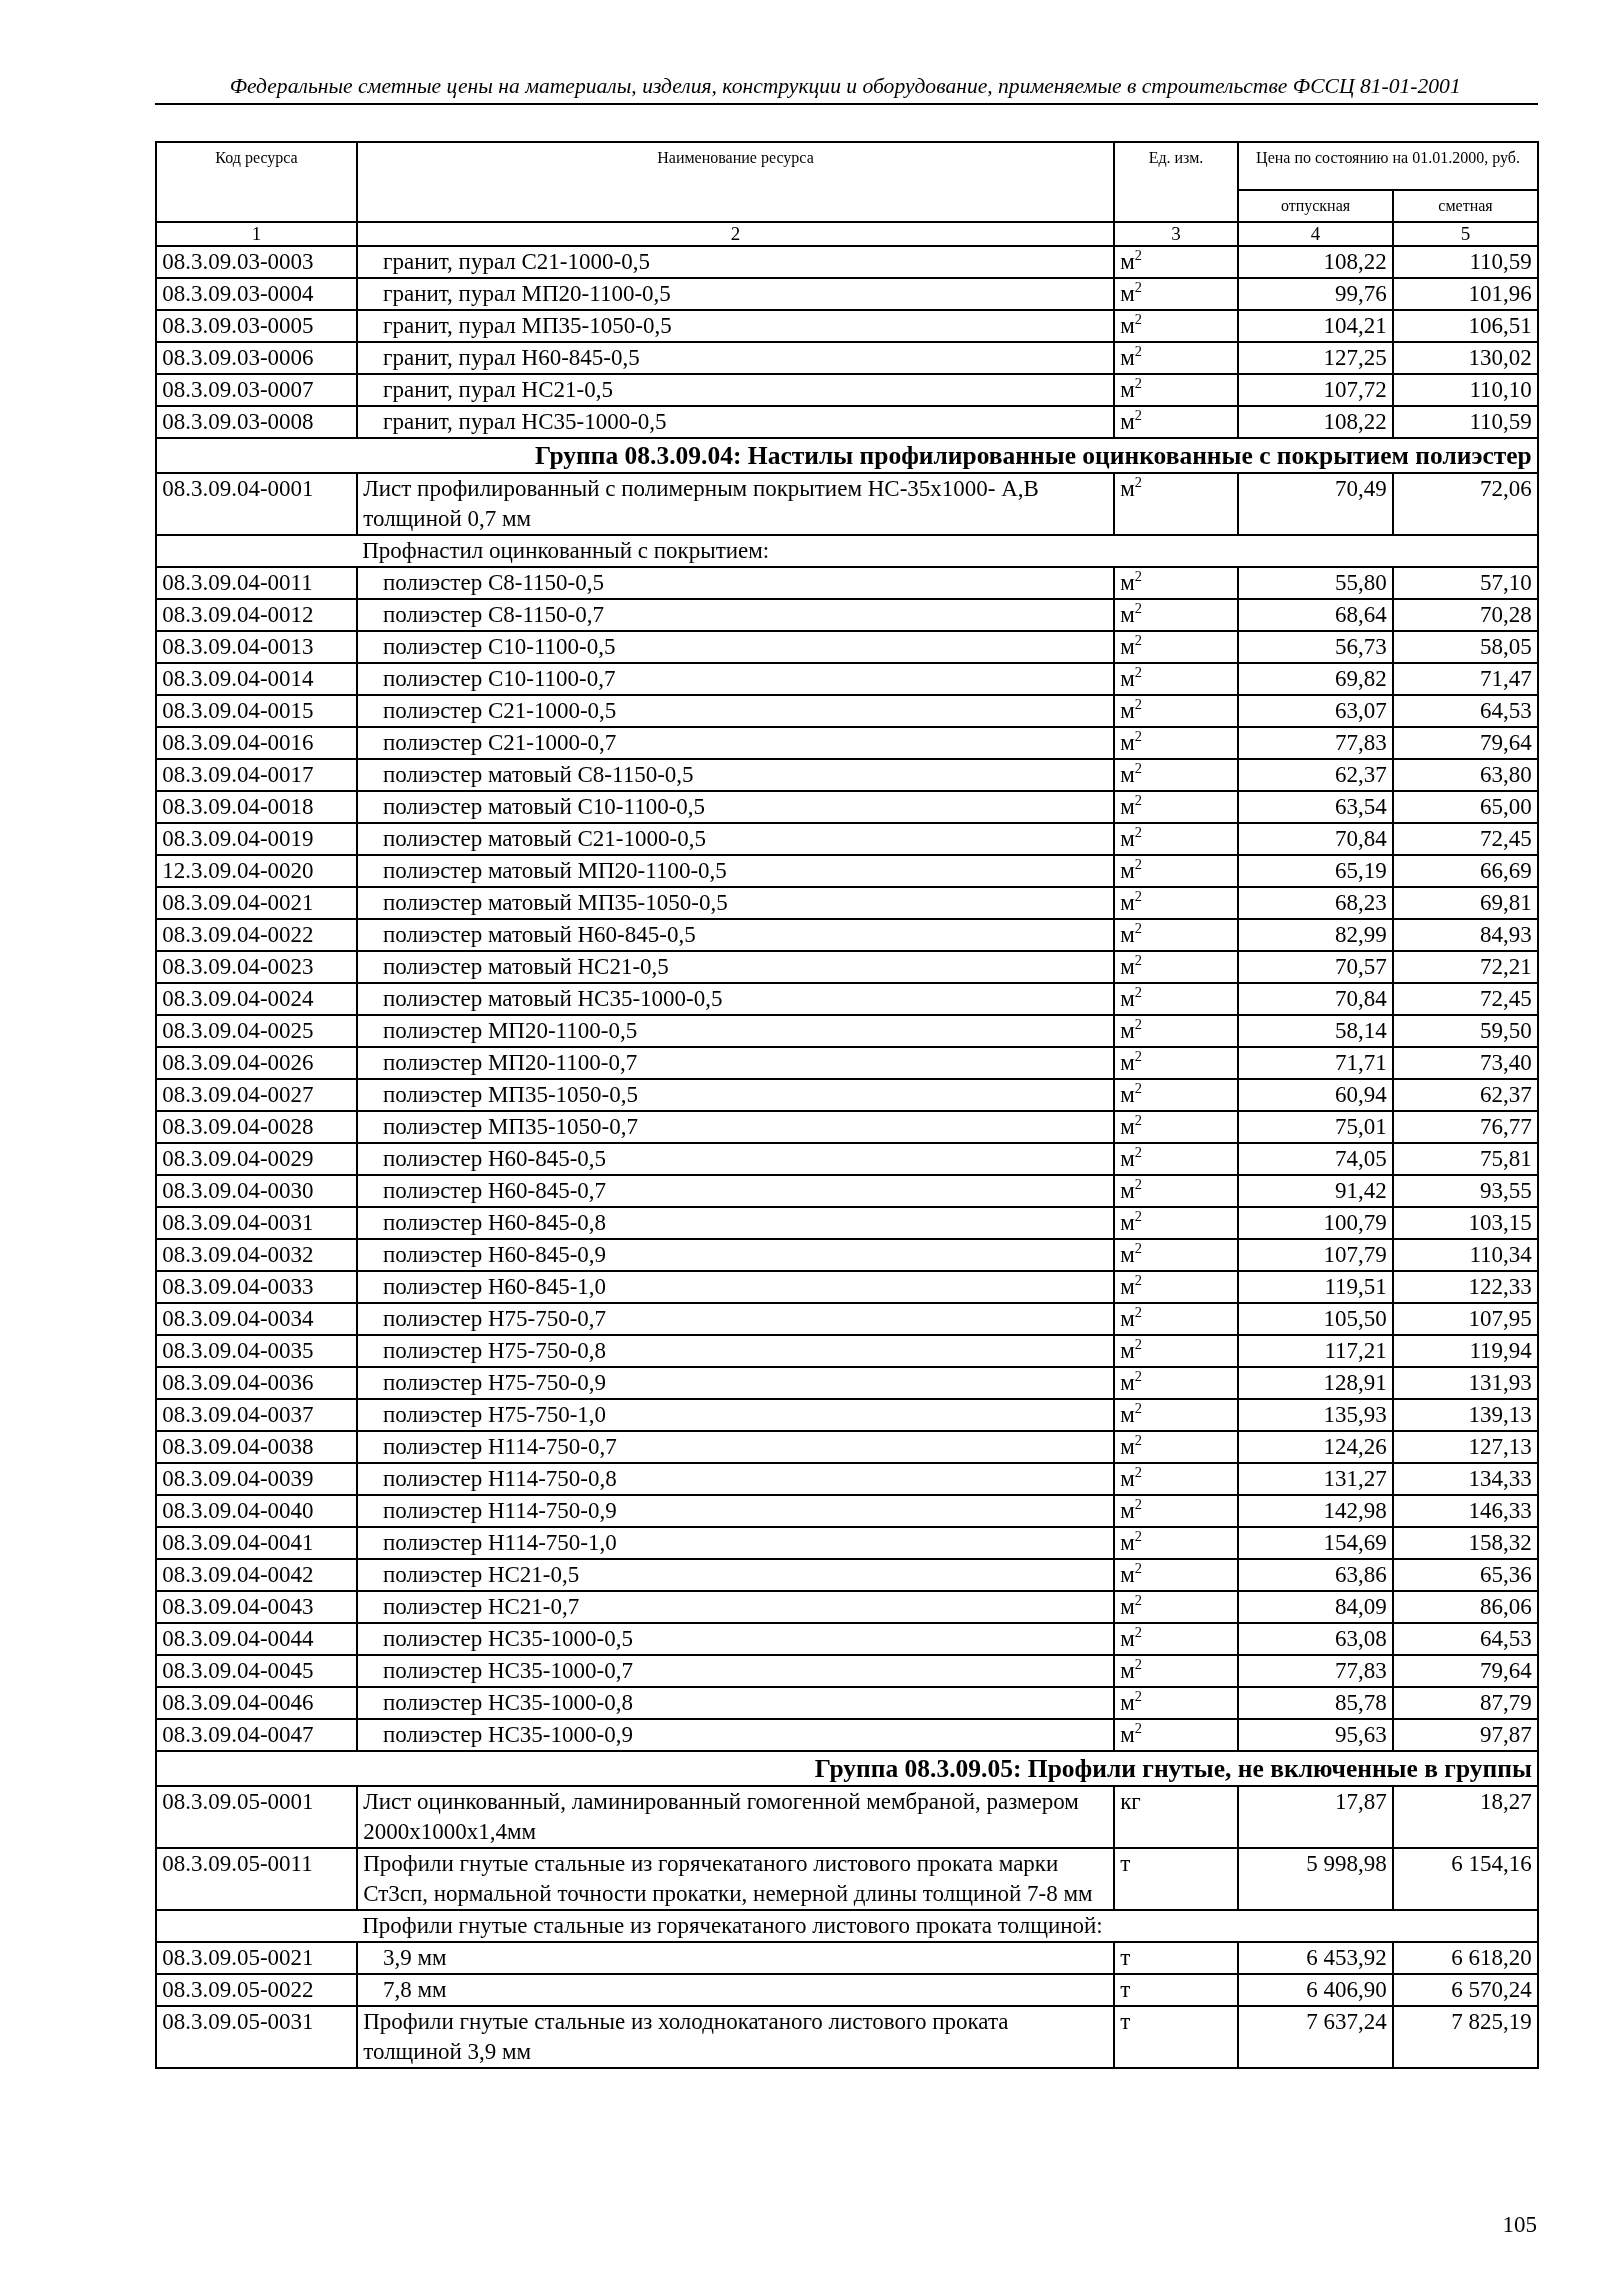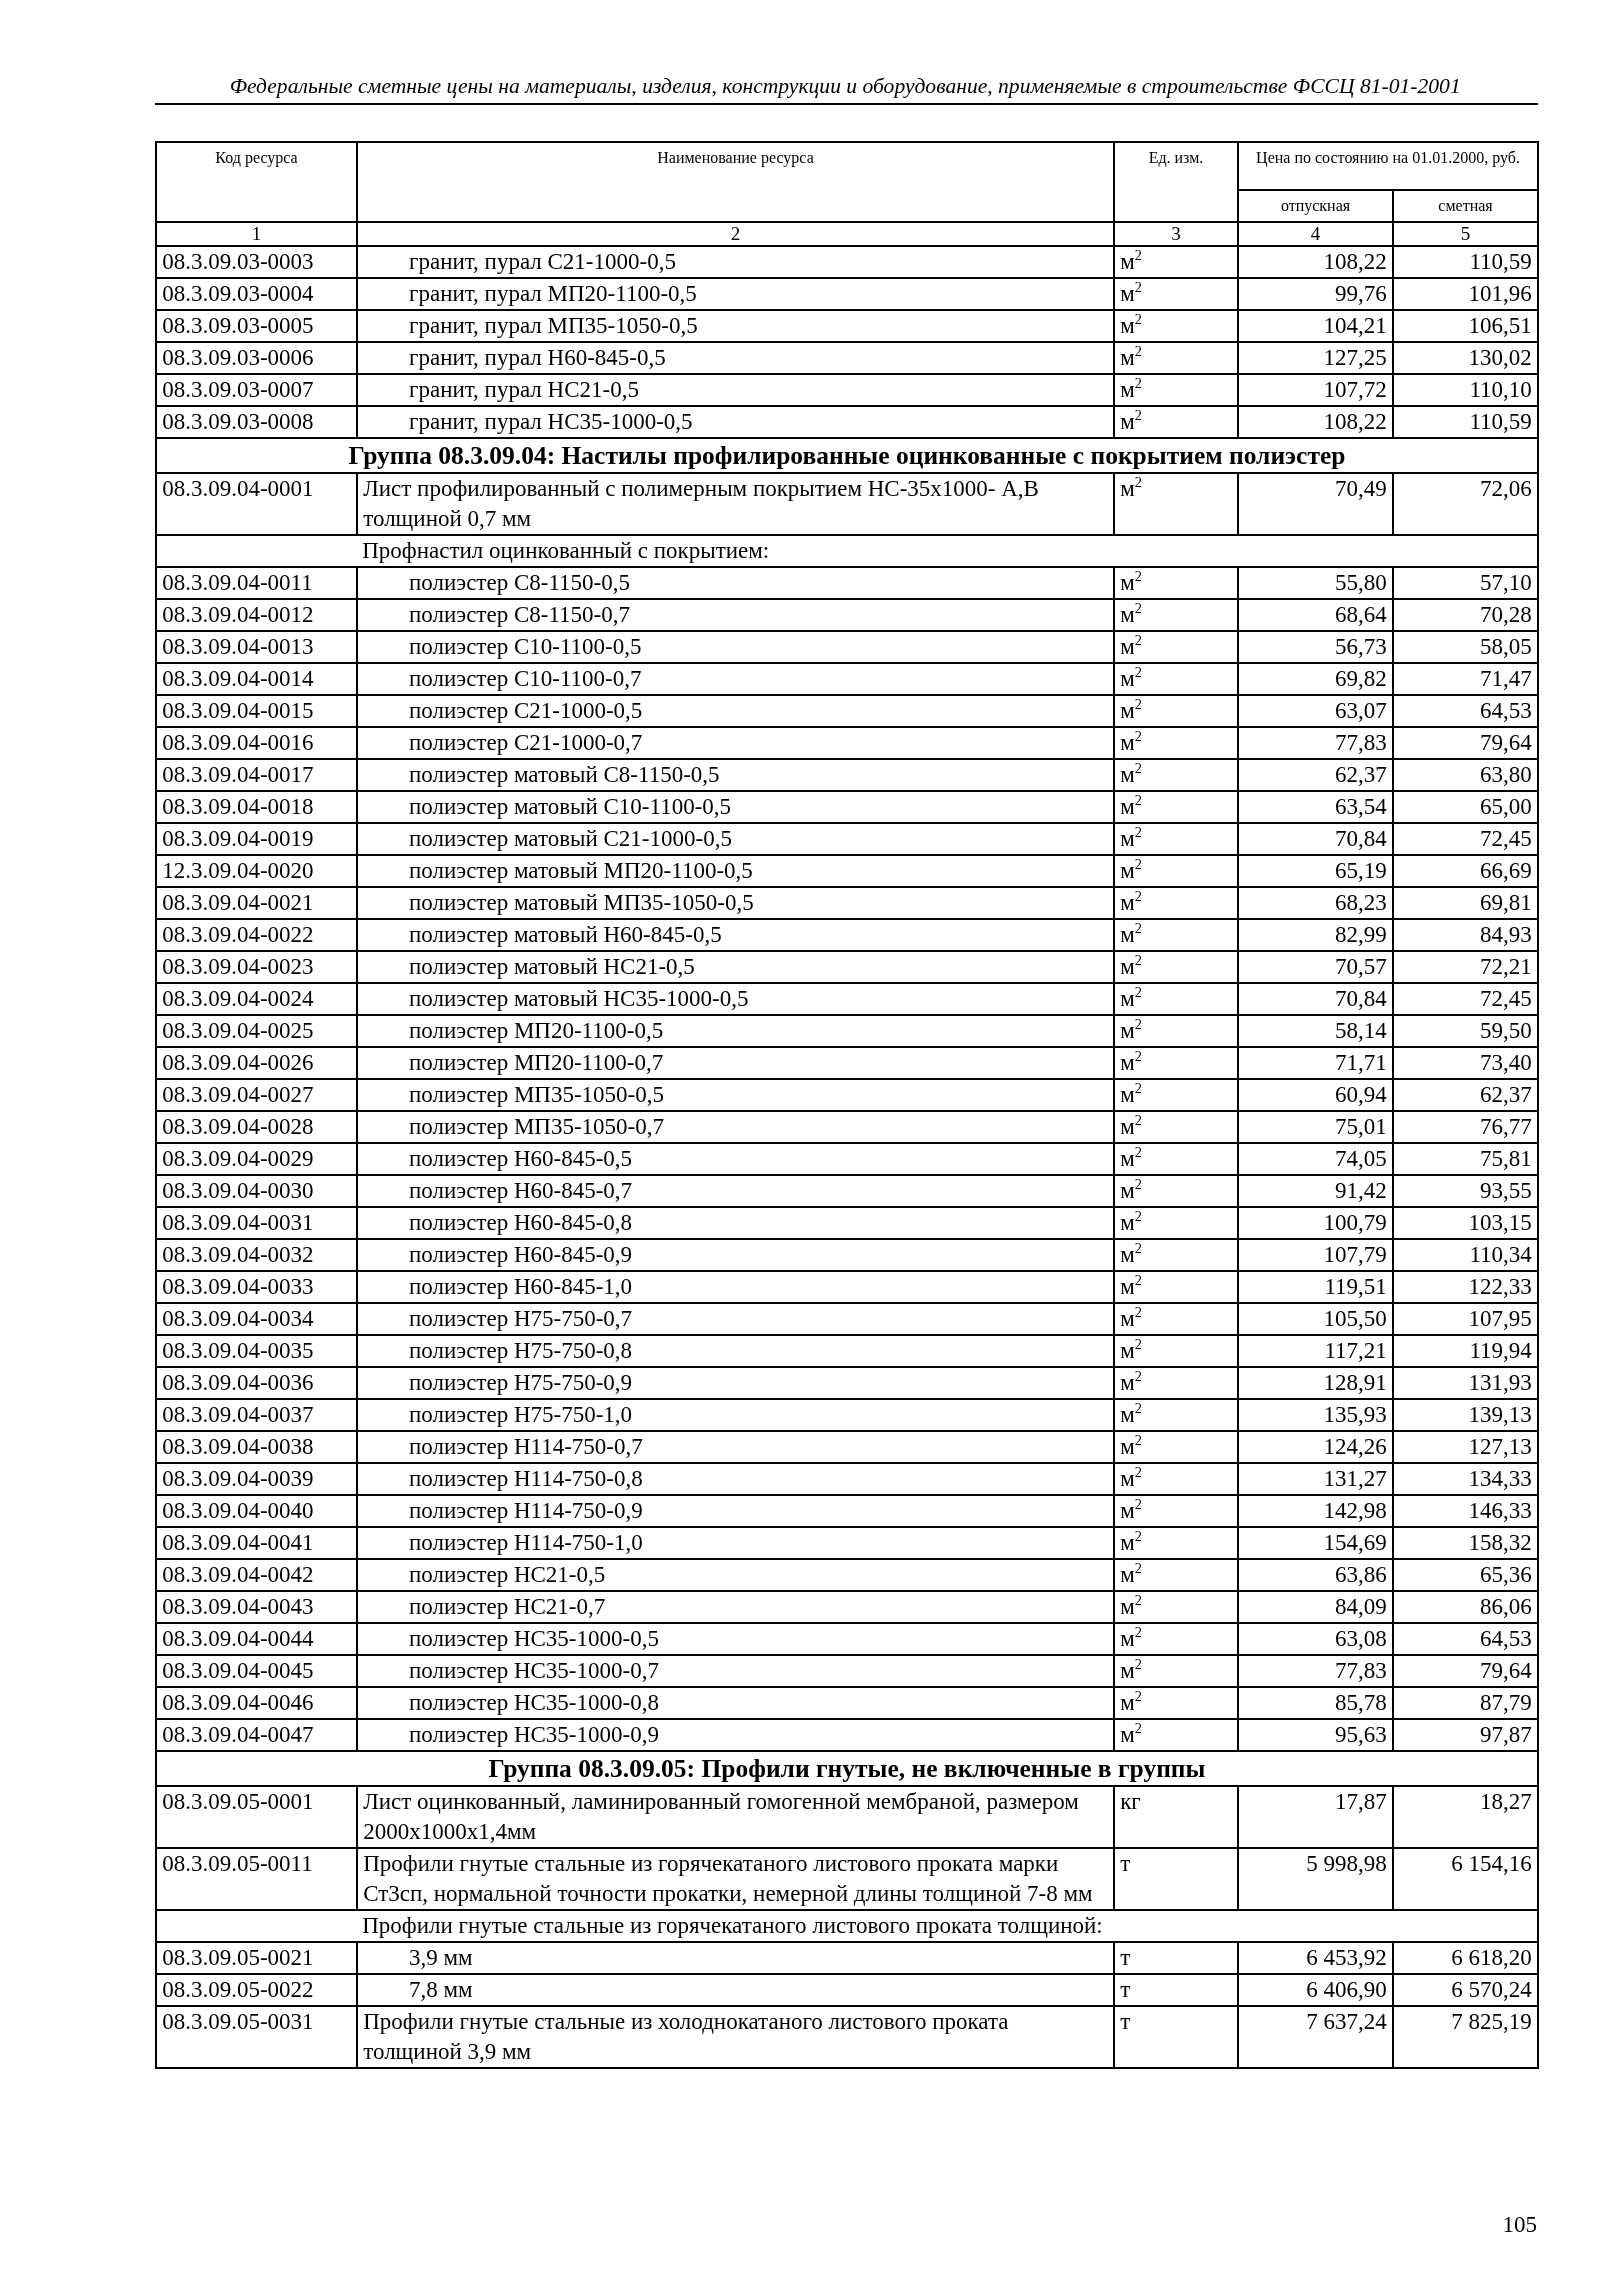--- a/index.html
+++ b/index.html
@@ -17,26 +17,26 @@
   col.c-name { width: 757px; }
   col.c-unit { width: 124px; }
   col.c-otp  { width: 155px; }
   col.c-smet { width: 145px; }
   th.hdr { font-size: 16px; line-height: 23.6px; text-align: center; vertical-align: middle; }
   tr.h1 th { height: 46px; }
   tr.h2 th { height: 22px; }
   tr.num td { font-size: 19px; text-align: center; height: 22px; line-height: 22px; }
   td.code { text-align: left; white-space: nowrap; margin-left: 32px; }
   td.name { text-align: left; }
-  td.name.indent { padding-left: 51px; margin-left: 16px; }
+  td.name.indent { padding-left: 25px; margin-left: 16px; }
   td.unit { }
   td.unit sup { font-size: 14.4px; line-height: 0; }
   td.price { text-align: right; }
   tr.data td { height: 30px; }
-  tr.group td { font-weight: bold; text-align: center; font-size: 25.5px; line-height: 33px; height: 33px; margin-top: 39px; }
+  tr.group td { font-weight: bold; text-align: right; font-size: 25.5px; line-height: 33px; height: 33px; margin-top: 39px; }
   tr.sub td.subtitle { text-align: left; }
   .page-number { position: absolute; right: 86px; top: 2212px; font-size: 23px; }
 </style>
 </head>
 <body>
 
 <div class="running-header">Федеральные сметные цены на материалы, изделия, конструкции и оборудование, применяемые в строительстве ФССЦ 81-01-2001</div>
 <div class="header-rule"></div>
 
 <table class="price-table">

